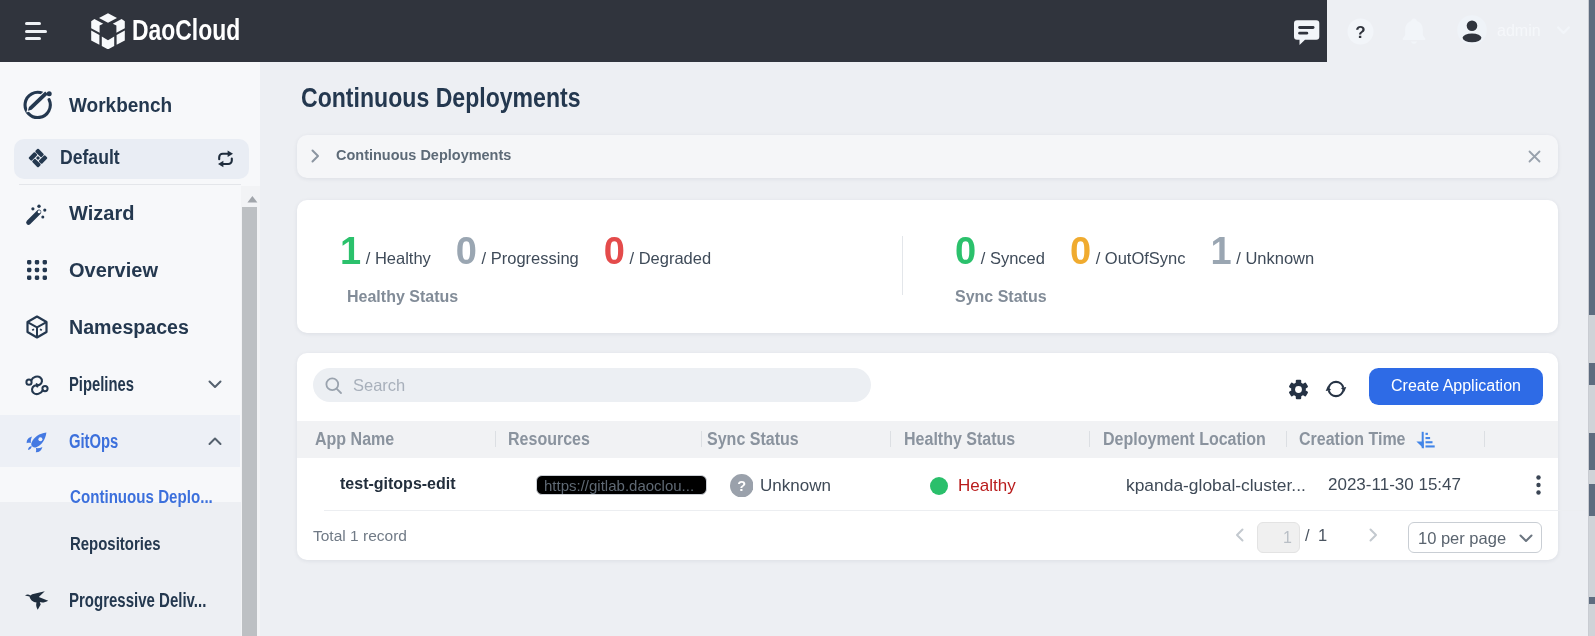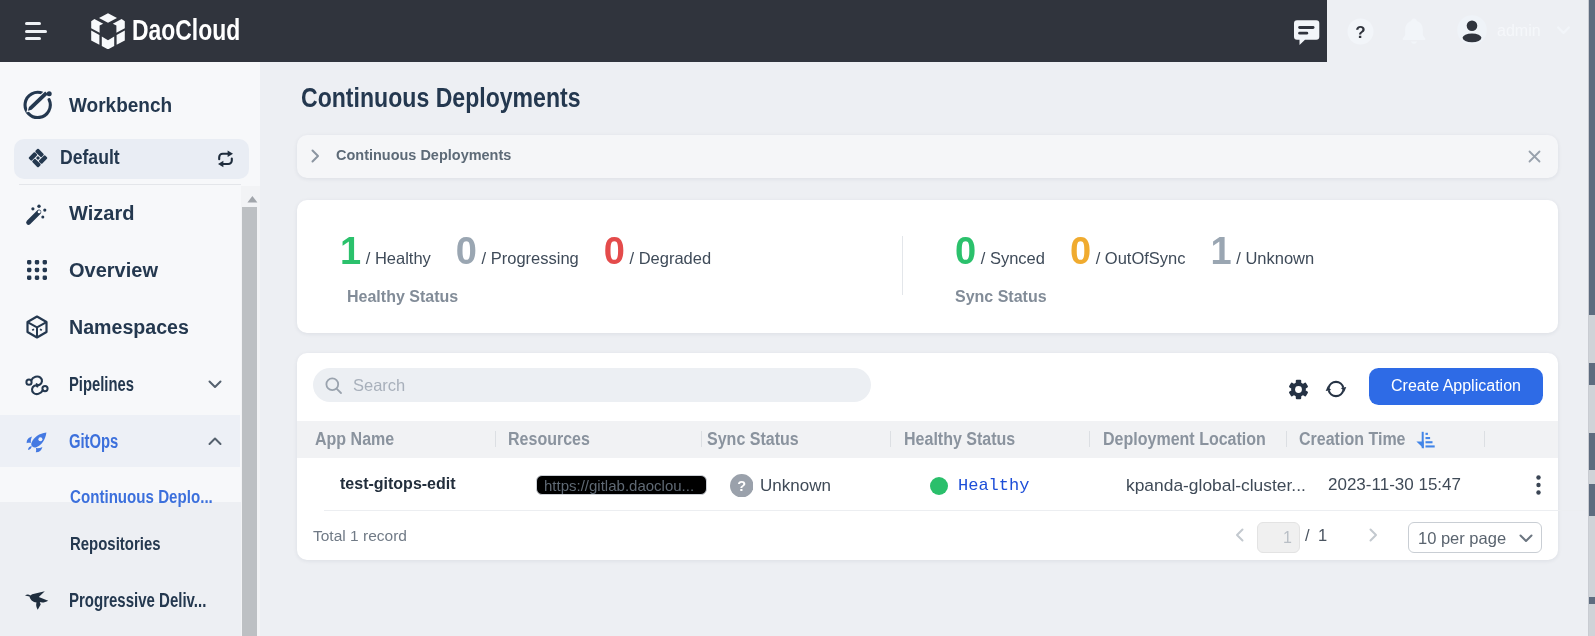--- a/index.html
+++ b/index.html
@@ -294,21 +294,21 @@
         <div class="abs" style="left:7.5px; top:1.5px; font-size:15px; color:#5f6974; white-space:nowrap;">https://gitlab.daoclou...</div>
       </div>
       <svg class="abs" style="left:405.5px; top:16.4px;" width="23.5" height="23.5" viewBox="0 0 23.5 23.5">
         <circle cx="11.75" cy="11.75" r="11.75" fill="#9aa1ab"></circle>
         <text x="11.75" y="17" font-size="14.5" font-weight="bold" fill="#fff" text-anchor="middle" font-family="Liberation Sans,sans-serif">?</text>
       </svg>
       <div class="abs" style="left:436px; top:18px; font-size:17px; color:#3f4a57;">Unknown</div>
       <svg class="abs" style="left:606px; top:19px;" width="18" height="18" viewBox="0 0 18 18">
         <circle cx="9" cy="9" r="9" fill="#2abf6b"></circle>
       </svg>
-      <div class="abs" style="left:634px; top:18px; font-size:17px; color:#1d4ed8;font-family:Liberation Mono, monospace;">Healthy</div>
+      <div class="abs" style="left:634px; top:18px; font-size:17px; color:#b91c1c;">Healthy</div>
       <div class="abs" style="left:802px; top:17px; font-size:17.4px; color:#3f4a57;">kpanda-global-cluster...</div>
       <div class="abs" style="left:1004px; top:17px; font-size:17px; color:#3f4a57;">2023-11-30 15:47</div>
       <svg class="abs" style="left:1212px; top:17px;" width="5" height="20" viewBox="0 0 5 20">
         <circle cx="2.5" cy="2.5" r="2.2" fill="#3a4554"></circle>
         <circle cx="2.5" cy="10" r="2.2" fill="#3a4554"></circle>
         <circle cx="2.5" cy="17.5" r="2.2" fill="#3a4554"></circle>
       </svg>
     </div>
 
     <div id="tfoot">

